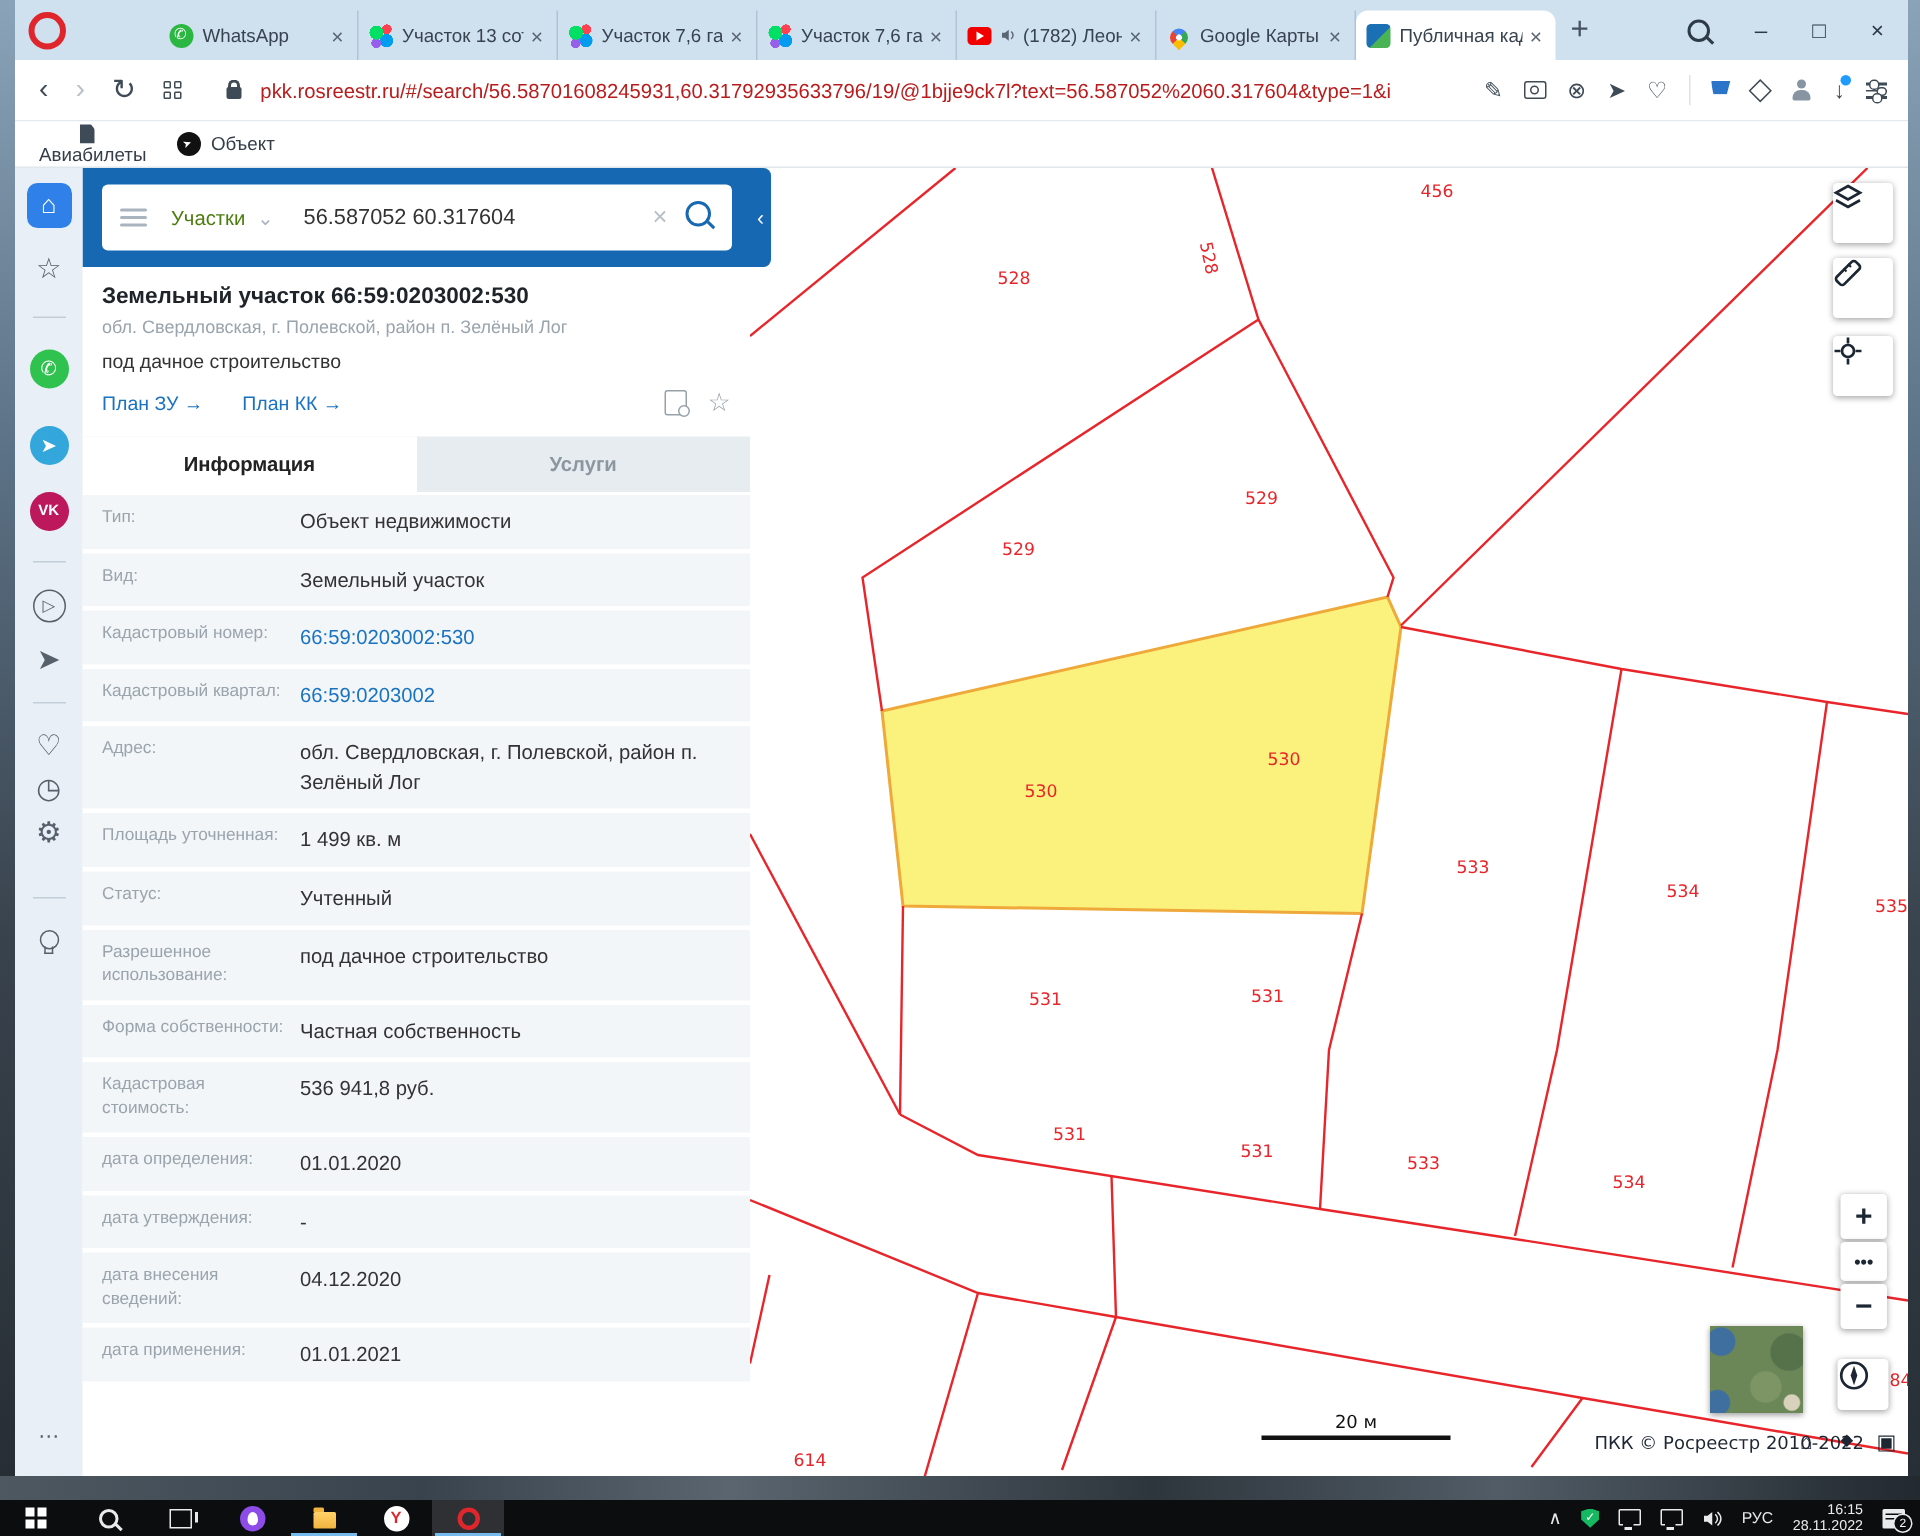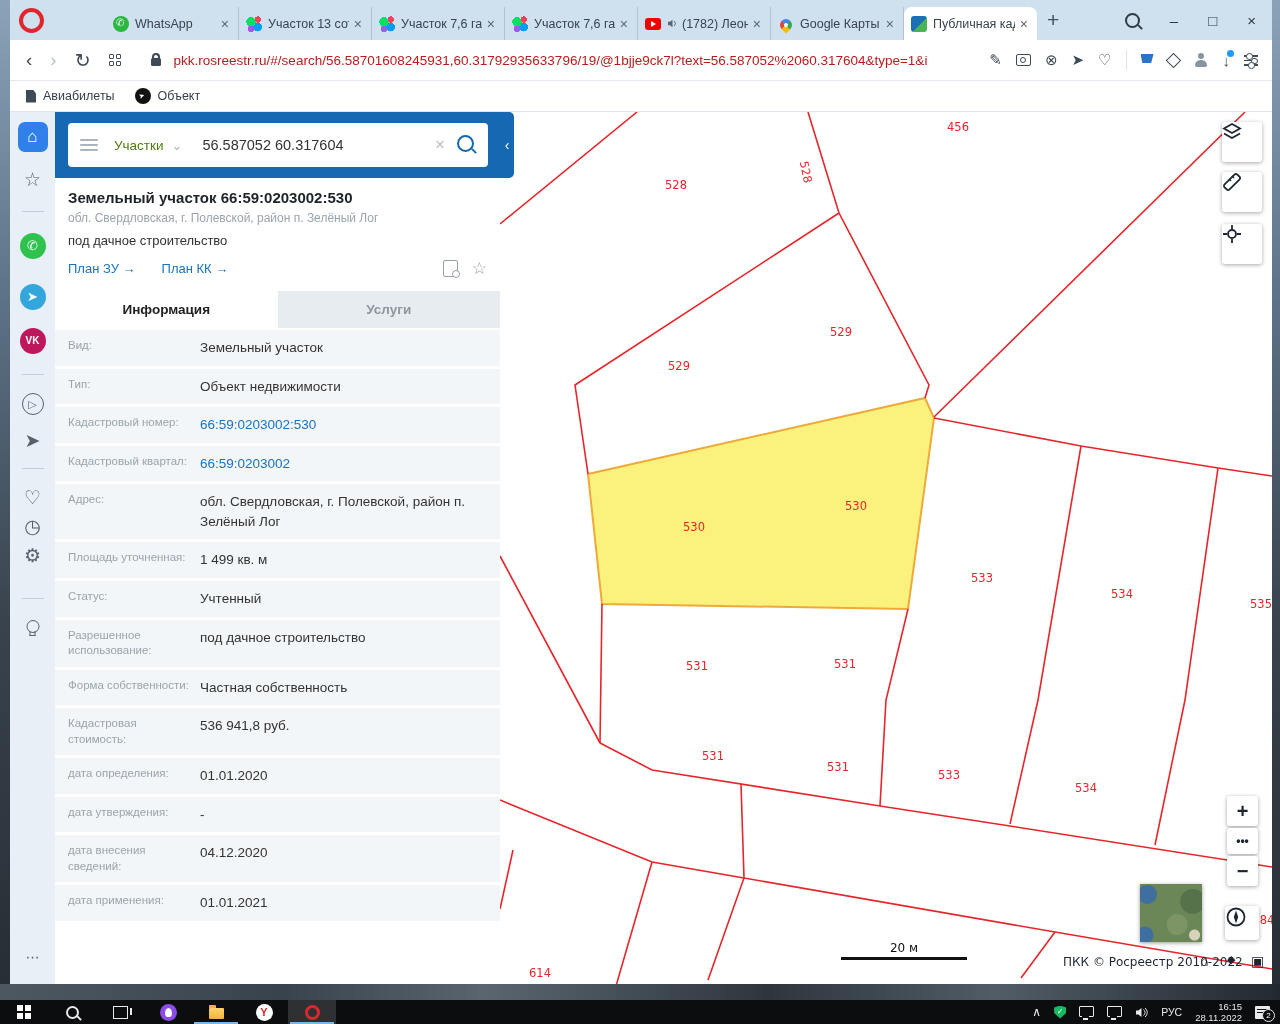--- a/index.html
+++ b/index.html
@@ -66,21 +66,21 @@
   .dl{position:relative;font-size:15px;font-weight:bold;}
   .dl::after{content:"";position:absolute;right:-4px;top:-2px;width:7px;height:7px;border-radius:50%;background:#1f9bff;}
   .sliders{width:14px;height:12px;position:relative;}
   .sliders i{position:absolute;left:0;width:14px;height:1.6px;background:#3e4a56;}
   .sliders i:nth-child(1){top:1px;} .sliders i:nth-child(2){top:5.5px;} .sliders i:nth-child(3){top:10px;}
   .sliders i::after{content:"";position:absolute;top:-1.7px;width:4.5px;height:4.5px;border-radius:50%;background:#fff;border:1px solid #3e4a56;}
   .sliders i:nth-child(1)::after{left:2px;} .sliders i:nth-child(2)::after{left:7px;} .sliders i:nth-child(3)::after{left:4px;}
   
   .bookmarks{height:30px;background:#fff;border-bottom:1px solid #dfe6ec;display:flex;align-items:center;font-size:12.5px;color:#333e49;flex-shrink:0;}
   .bm{display:flex;align-items:center;margin-left:20px;}
-  .bm:first-child{margin-left:16px;}
+  .bm:first-child{margin-left:16px;flex-direction:column;}
   .doc{width:10px;height:13px;background:#3e4a56;clip-path:polygon(0 0,70% 0,100% 30%,100% 100%,0 100%);margin-right:7px;}
   .ya{width:16px;height:16px;border-radius:50%;background:#111;margin-right:7px;position:relative;}
   .ya::after{content:"➤";position:absolute;color:#fff;font-size:7px;left:4.5px;top:3.5px;transform:rotate(-20deg);}
   
   .content{display:flex;flex:1;min-height:0;}
   .sb-col{width:45px;background:#e9eff6;position:relative;flex-shrink:0;}
   .sb{position:absolute;left:50%;transform:translateX(-50%);color:#57616c;text-align:center;}
   .sb.g{font-size:19px;line-height:1;}
   .sb-home{width:30px;height:30px;background:#2f80e8;border-radius:7px;color:#fff;font-size:17px;line-height:30px;}
   .sb-div{width:22px;height:1px;background:#c3cdd8;}
@@ -320,26 +320,26 @@
             <span class="star">☆</span>
           </span>
         </div>
       </div>
       <div class="ptabs">
         <div class="ptab active">Информация</div>
         <div class="ptab">Услуги</div>
       </div>
       <div class="rows">
           <div class="row">
+            <div class="lbl">Тип:</div>
+            <div class="val">Объект недвижимости</div>
+          </div>
+          <div class="row">
             <div class="lbl">Вид:</div>
             <div class="val">Земельный участок</div>
-          </div>
-          <div class="row">
-            <div class="lbl">Тип:</div>
-            <div class="val">Объект недвижимости</div>
           </div>
           <div class="row">
             <div class="lbl">Кадастровый номер:</div>
             <div class="val link">66:59:0203002:530</div>
           </div>
           <div class="row">
             <div class="lbl">Кадастровый квартал:</div>
             <div class="val link">66:59:0203002</div>
           </div>
           <div class="row">

